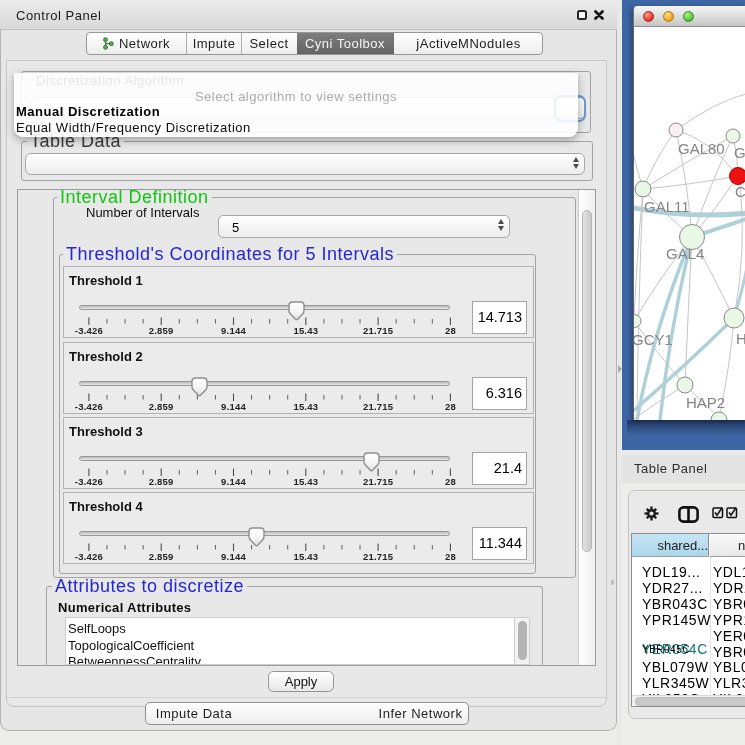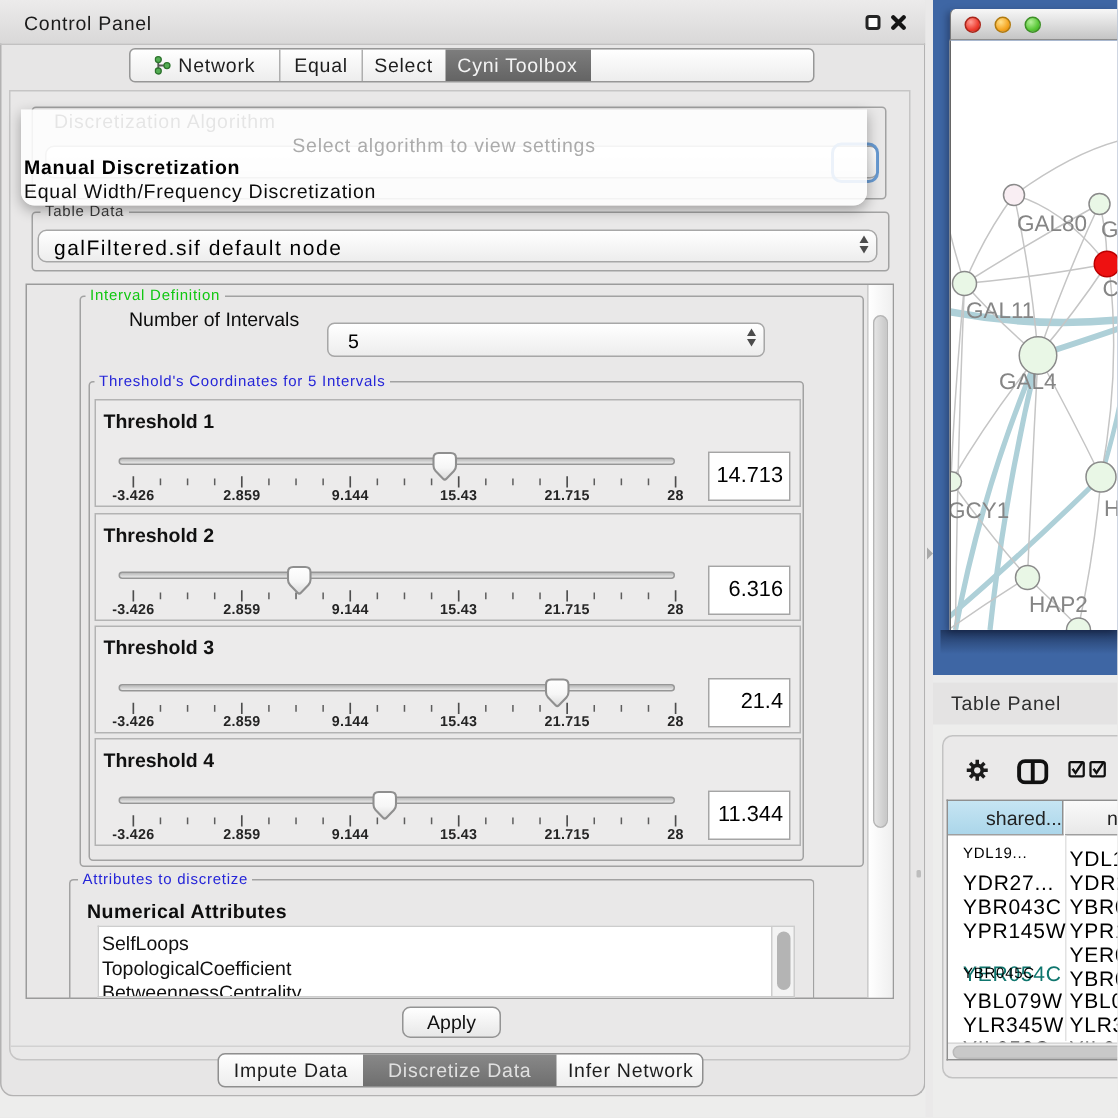--- a/index.html
+++ b/index.html
@@ -1,20 +1,20 @@
 <!DOCTYPE html>
 <html><head>
 <meta charset="utf-8">
 <style>
 *{margin:0;padding:0;box-sizing:border-box}
 html,body{width:745px;height:745px;overflow:hidden}
 body{position:relative;font-family:"Liberation Sans",sans-serif;background:#ededec;-webkit-font-smoothing:antialiased}
 .a{position:absolute}
 .grp{position:absolute;border:1px solid #a2a2a2;border-radius:3px}
-.glabel{position:absolute;font-size:10px;letter-spacing:0.5px;background:#e9e8e8;padding:0 3px;line-height:13px}
+.glabel{position:absolute;font-size:18px;letter-spacing:0.5px;background:#e9e8e8;padding:0 3px;line-height:13px}
 .tbox{position:absolute;left:63px;width:471px;height:72px;background:#ecebeb;border:1px solid #b3b3b3}
 .tlabel{position:absolute;left:5px;top:6px;font-size:13px;font-weight:bold;color:#111}
 .groove{position:absolute;left:15px;top:38px;width:371px;height:5px;border:1px solid #969696;border-radius:3px;background:linear-gradient(#b9b9b9,#e9e9e9)}
 .tfield{position:absolute;left:408px;top:34px;width:55px;height:33px;background:#fff;border:1px solid #a5a5a5;font-size:14.5px;color:#000;text-align:right;padding-right:4px;line-height:31px}
 .ticklab{position:absolute;top:58px;font-size:9.5px;font-weight:bold;letter-spacing:0.2px;color:#242424;width:50px;text-align:center}
 .seg{position:absolute;height:23px;letter-spacing:0.5px;border:1px solid #979797;border-radius:4px;background:linear-gradient(#ffffff,#ededed);font-size:13px;color:#1e1e1e}
 .seg .it{position:absolute;top:0;height:100%;display:flex;align-items:center;justify-content:center}
 .seg .sp{position:absolute;top:0;width:1px;height:100%;background:#aeaeae}
 .seg .sel{background:linear-gradient(#7d7d7d,#646464);color:#f4f4f4}
 .cmb{position:absolute;border:1px solid #a7a7a7;border-radius:6px;background:linear-gradient(#ffffff,#ededed);font-size:13px;color:#000}
@@ -35,38 +35,38 @@
   </svg>
 
 <div class="seg" style="left:86px;top:32px;width:457px">
   <div class="it" style="left:0;width:99px"><svg width="11" height="13" viewBox="0 0 11 13" style="margin-right:5px">
         <path d="M2.5,4.5 L2.5,8.5 M2.5,6.5 C5.5,6.5 5.5,6.5 8,6.7" stroke="#5a5a5a" stroke-width="1.2" fill="none"></path>
         <circle cx="2.5" cy="2.7" r="2" fill="#53ad53" stroke="#2e742e" stroke-width="0.9"></circle>
         <circle cx="2.5" cy="10.3" r="2" fill="#53ad53" stroke="#2e742e" stroke-width="0.9"></circle>
         <circle cx="8.3" cy="6.7" r="2" fill="#53ad53" stroke="#2e742e" stroke-width="0.9"></circle>
       </svg>Network</div>
   <div class="sp" style="left:99px"></div>
-  <div class="it" style="left:100px;width:54px">Equal</div>
+  <div class="it" style="left:100px;width:54px">Impute</div>
   <div class="sp" style="left:154px"></div>
   <div class="it" style="left:155px;width:54px">Select</div>
   <div class="it sel" style="left:209.5px;width:97px">Cyni Toolbox</div>
+  <div class="it" style="left:306.5px;width:150px">jActiveMNodules</div>
 </div>
 
 <div class="a" style="left:6px;top:60px;width:601px;height:647px;background:#e9e8e8;border:1px solid #c6c5c5;border-radius:0 0 8px 8px"></div>
 <div class="a" style="left:7px;top:697px;width:599px;height:1px;background:#d2d1d1"></div>
 
 <div class="grp" style="left:21px;top:71px;width:570px;height:62px"></div>
 <div class="a" style="left:36px;top:73px;font-size:13px;letter-spacing:0.5px;color:#3a3a3a">Discretization Algorithm</div>
 <div class="cmb" style="left:30px;top:97px;width:556px;height:22px"></div>
 <div class="a" style="left:554px;top:94.5px;width:32px;height:27px;border:2.5px solid rgba(92,148,208,0.9);border-radius:7px"></div>
 
 <div class="grp" style="left:21px;top:141px;width:572px;height:40px"></div>
 <div class="glabel" style="left:27px;top:134.5px;color:#3a3a3a">Table Data</div>
 <div class="cmb" style="left:25px;top:152.5px;width:560px;height:22px">
-    <span style="position:absolute;left:10px;top:3px;font-size:14px;letter-spacing:1px">galFiltered.sif default node</span>
   <div class="arrows" style="left:547px;top:3px">
       <div class="up"></div>
       <div class="dn"></div>
     </div>
 </div>
 
 <div class="a" style="left:17px;top:189px;width:579px;height:477px;border:1px solid #9b9b9b;background:#e9e8e8"></div>
 
 <div class="a" style="left:578px;top:190px;width:17px;height:475px;background:linear-gradient(to right,#ffffff,#efefef);border-left:1px solid #cccccc"></div>
 <div class="a" style="left:582px;top:210px;width:10px;height:342px;border-radius:5px;background:linear-gradient(to right,#e4e4e4,#c8c8c8);border:1px solid #b5b5b5"></div>
@@ -273,21 +273,20 @@
   <div style="position:absolute;left:2px;top:19.5px;font-size:13px;color:#111">TopologicalCoefficient</div>
   <div style="position:absolute;left:2px;top:36px;font-size:13px;color:#111">BetweennessCentrality</div>
 </div>
 <div class="a" style="left:514px;top:617px;width:16px;height:48px;background:#f3f3f3;border:1px solid #cdcdcd"></div>
 <div class="a" style="left:517.5px;top:621px;width:9px;height:39px;border-radius:5px;background:#b4b4b4"></div>
 
 <div class="a" style="left:268px;top:671px;width:66px;height:21px;border:1px solid #949494;border-radius:5.5px;background:linear-gradient(#ffffff,#e7e7e7);font-size:13px;color:#111;text-align:center;line-height:19px">Apply</div>
 
 <div class="seg" style="left:145px;top:702px;width:324px;border-radius:5px;border-color:#8f8f8f">
   <div class="it" style="left:0;width:96px">Impute Data</div>
-  <div class="it sel" style="left:96px;width:129px;background:linear-gradient(#888888,#6f6f6f);color:#e0e0e0">Discretize Data</div>
   <div class="it" style="left:225px;width:99px">Infer Network</div>
 </div>
 
 <div class="a" style="left:14px;top:73px;width:564px;height:64px;background:rgba(255,255,255,0.87);border-radius:0 0 9px 9px;box-shadow:0 3px 9px rgba(0,0,0,0.32);z-index:30"></div>
 <div class="a" style="left:14px;top:89px;width:564px;text-align:center;font-size:13px;letter-spacing:0.5px;color:#ababab;z-index:31">Select algorithm to view settings</div>
 <div class="a" style="left:16px;top:104px;font-size:13px;font-weight:bold;letter-spacing:0.5px;color:#000;z-index:31">Manual Discretization</div>
 <div class="a" style="left:16px;top:120px;font-size:13px;letter-spacing:0.5px;color:#0c0c0c;z-index:31">Equal Width/Frequency Discretization</div>
 
 <div class="a" style="left:617px;top:0;width:5px;height:745px;background:#eae9e9"></div>
 <div class="a" style="left:617.5px;top:365px;width:0;height:0;border-top:4px solid transparent;border-bottom:4px solid transparent;border-left:4px solid #a9a9a9"></div>
@@ -383,21 +382,21 @@
   <path d="M3,5.5 L5,8.2 L10,0.8" fill="none" stroke="#111" stroke-width="1.6"></path>
   <rect x="15" y="1" width="9.5" height="9.5" rx="1" fill="none" stroke="#111" stroke-width="1.5"></rect>
   <path d="M17,5.5 L19,8.2 L24,0.8" fill="none" stroke="#111" stroke-width="1.6"></path>
 </svg>
 
 <div class="a" style="left:631px;top:533px;width:114px;height:174px;border:1px solid #8f8f8f;border-right:none;background:#fff;overflow:hidden">
   <div class="a" style="left:0;top:0;width:77px;height:23px;background:linear-gradient(#c6e5f3,#abd6ea);border-right:1px solid #8f8f8f;border-bottom:1px solid #9f9f9f;font-size:13px;color:#222;text-align:right;line-height:23px">shared...</div>
   <div class="a" style="left:78px;top:0;width:40px;height:23px;background:linear-gradient(#fafafa,#e8e8e8);border-bottom:1px solid #9f9f9f;font-size:13px;color:#222;padding-left:28px;line-height:23px">n...</div>
   <div class="a" style="left:77.5px;top:23px;width:1px;height:137px;background:#e2e2e2"></div>
   <div id="trows">
-      <div style="position:absolute;left:10px;top:30px;font-size:10px;letter-spacing:0.5px;color:#000;white-space:nowrap">YDL19...</div>
+      <div style="position:absolute;left:10px;top:30px;font-size:14px;letter-spacing:0.5px;color:#000;white-space:nowrap">YDL19...</div>
       <div style="position:absolute;left:81px;top:30px;font-size:14px;letter-spacing:0.5px;color:#000;white-space:nowrap">YDL1</div>
       <div style="position:absolute;left:10px;top:45.9px;font-size:14px;letter-spacing:0.5px;color:#000;white-space:nowrap">YDR27...</div>
       <div style="position:absolute;left:81px;top:45.9px;font-size:14px;letter-spacing:0.5px;color:#000;white-space:nowrap">YDR2</div>
       <div style="position:absolute;left:10px;top:61.8px;font-size:14px;letter-spacing:0.5px;color:#000;white-space:nowrap">YBR043C</div>
       <div style="position:absolute;left:81px;top:61.8px;font-size:14px;letter-spacing:0.5px;color:#000;white-space:nowrap">YBR0</div>
       <div style="position:absolute;left:10px;top:77.7px;font-size:14px;letter-spacing:0.5px;color:#000;white-space:nowrap">YPR145W</div>
       <div style="position:absolute;left:81px;top:77.7px;font-size:14px;letter-spacing:0.5px;color:#000;white-space:nowrap">YPR1</div>
       <div style="position:absolute;left:10px;top:107px;font-size:14px;letter-spacing:0.5px;color:#0f766e;white-space:nowrap">YER054C</div>
       <div style="position:absolute;left:81px;top:93.6px;font-size:14px;letter-spacing:0.5px;color:#000;white-space:nowrap">YER0</div>
       <div style="position:absolute;left:10px;top:109.5px;font-size:10px;letter-spacing:0.5px;color:#000;white-space:nowrap">YBR045C</div>

